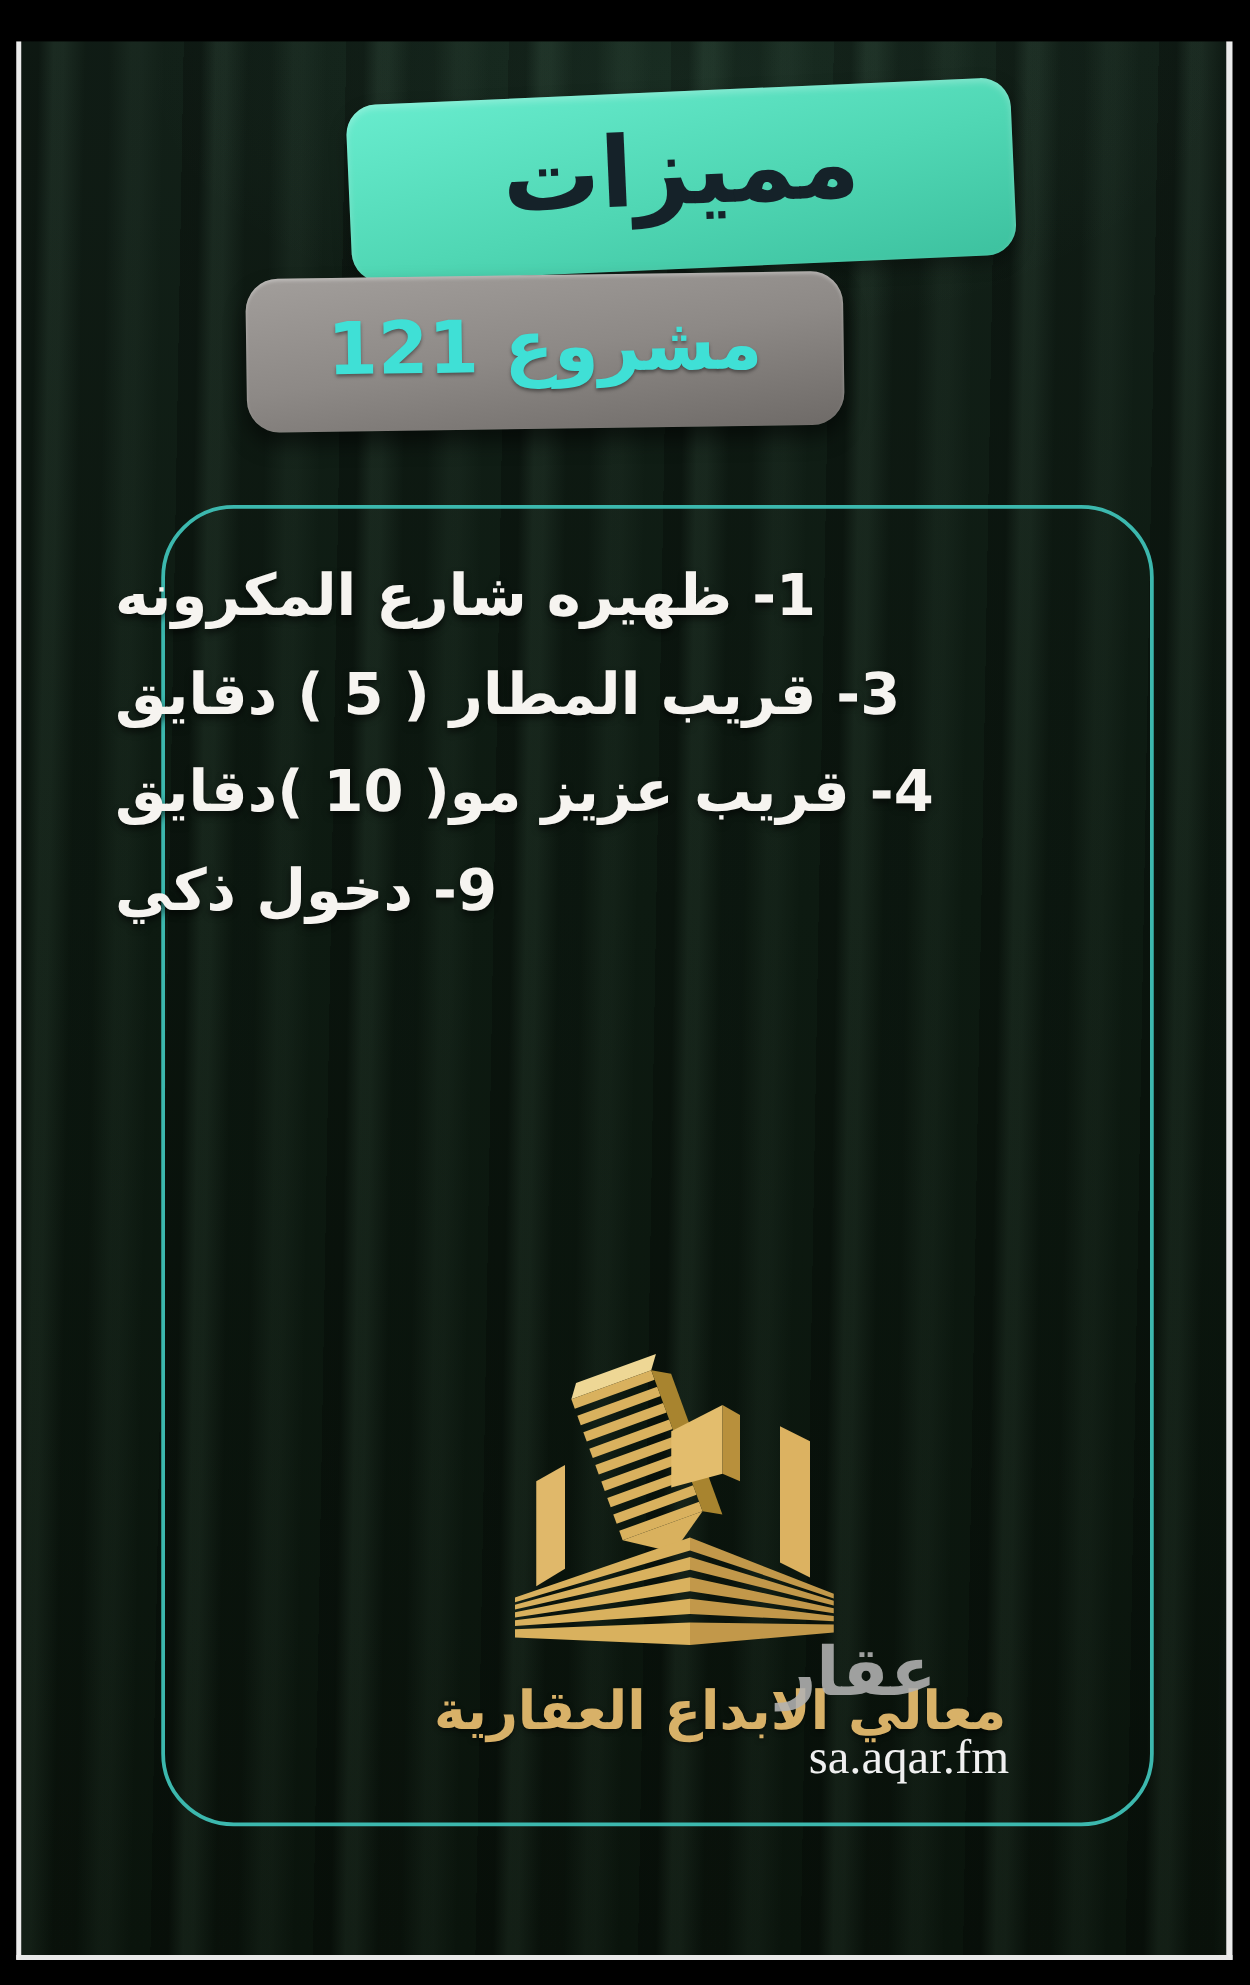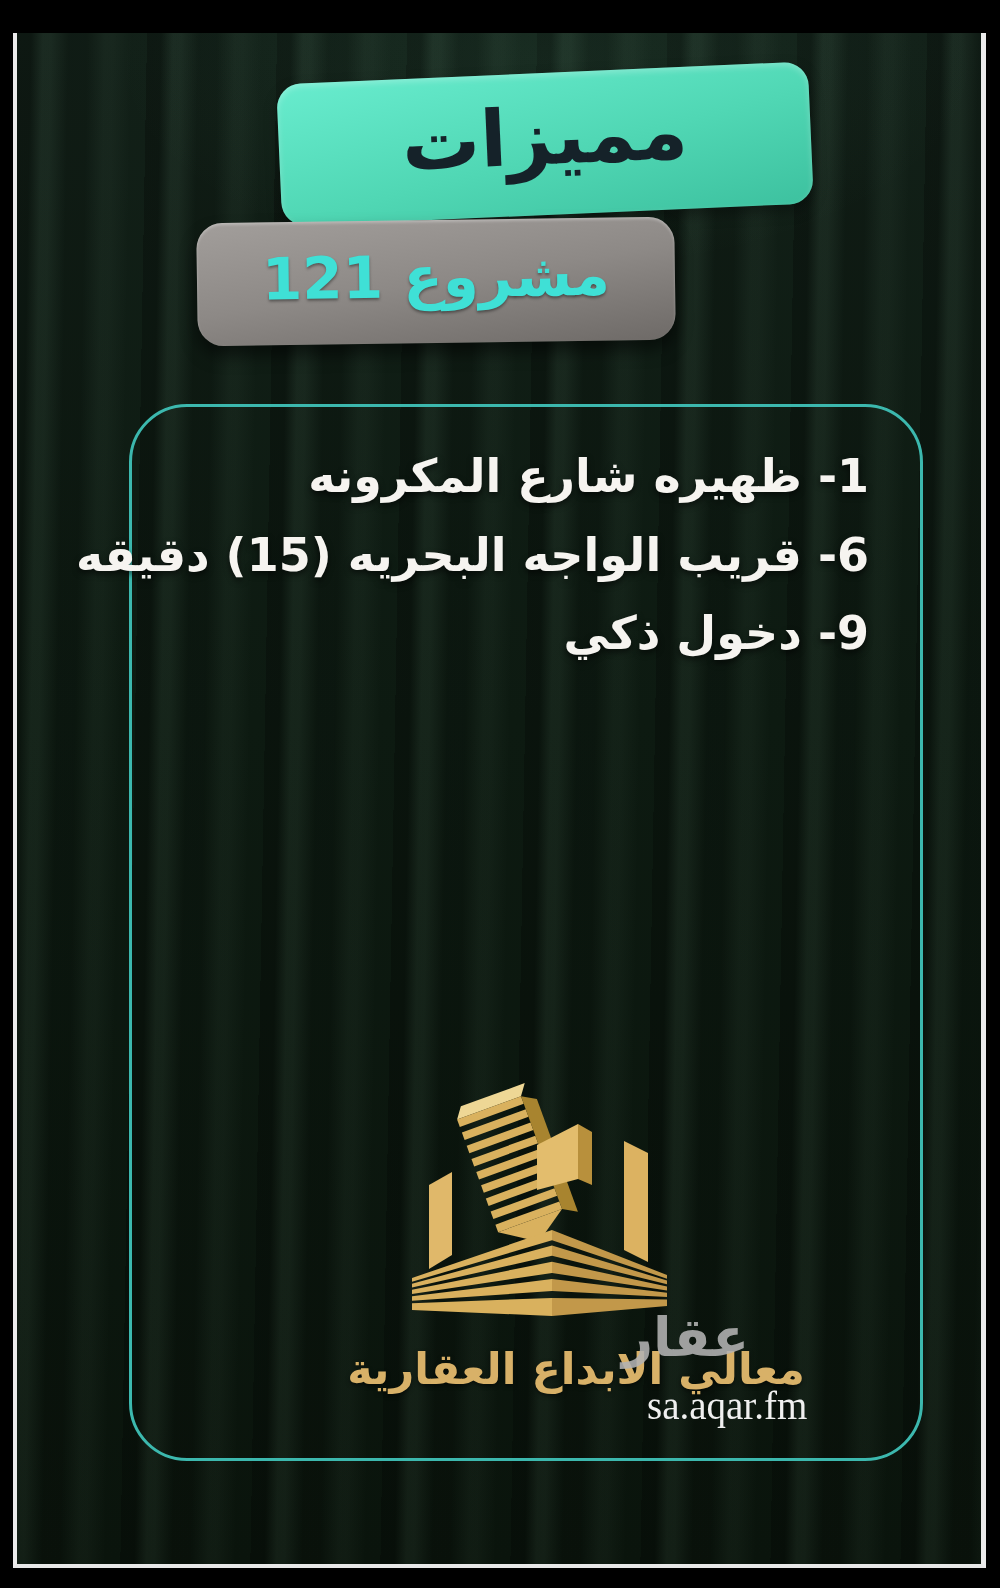--- a/index.html
+++ b/index.html
@@ -46,21 +46,21 @@
   .features-box{
     position:absolute;left:112px;top:371px;width:794px;height:1057px;box-sizing:border-box;
     border:3px solid #3cb8ae;border-radius:58px;
   }
   .features-list{
     position:absolute;top:30px;right:0;left:-40px;margin:0;padding:0;list-style:none;
     direction:rtl;
   }
   .features-list li{
     height:78.5px;line-height:78.5px;padding-right:51px;white-space:nowrap;
-    text-align:right;font-size:46px;font-weight:bold;color:#f6f4f0;
+    text-align:left;font-size:46px;font-weight:bold;color:#f6f4f0;
     text-shadow:0 3px 6px rgba(0,0,0,0.6);
   }
   .logo{position:absolute;left:375px;top:1025px;width:300px;height:300px;}
   .company-name{
     position:absolute;left:318px;top:1312px;width:470px;
     font-size:43px;font-weight:bold;color:#d8b168;line-height:1.15;direction:rtl;
     text-shadow:0 2px 4px rgba(0,0,0,0.5);white-space:nowrap;
   }
   .wm-ar{
     position:absolute;left:605px;top:1278px;font-size:54px;font-weight:bold;line-height:1;
@@ -81,21 +81,22 @@
       <span class="title">مميزات</span>
     </div>
 
     <div class="banner-gray">
       <span class="subtitle">مشروع 121</span>
     </div>
 
     <div class="features-box">
       <ul class="features-list">
         <li>1- ظهيره شارع المكرونه</li>
-        <li>6- قريب الواجه البحريه (15) دقيقه</li>
+        <li>3- قريب المطار ( 5 ) دقايق</li>
+        <li>4- قريب عزيز مو( 10 )دقايق</li>
         <li>9- دخول ذكي</li>
       </ul>
     </div>
 
     <svg class="logo" viewBox="0 0 300 300" xmlns="http://www.w3.org/2000/svg">
 
       <g transform="translate(10,0) rotate(-20 105 105)">
         <polygon points="73,47 81,36 149,36 141,47" fill="#eed795"></polygon>
         <rect x="73" y="47" width="68" height="8" fill="#d9b15e"></rect>
         <rect x="73" y="61" width="68" height="8" fill="#d9b15e"></rect>

